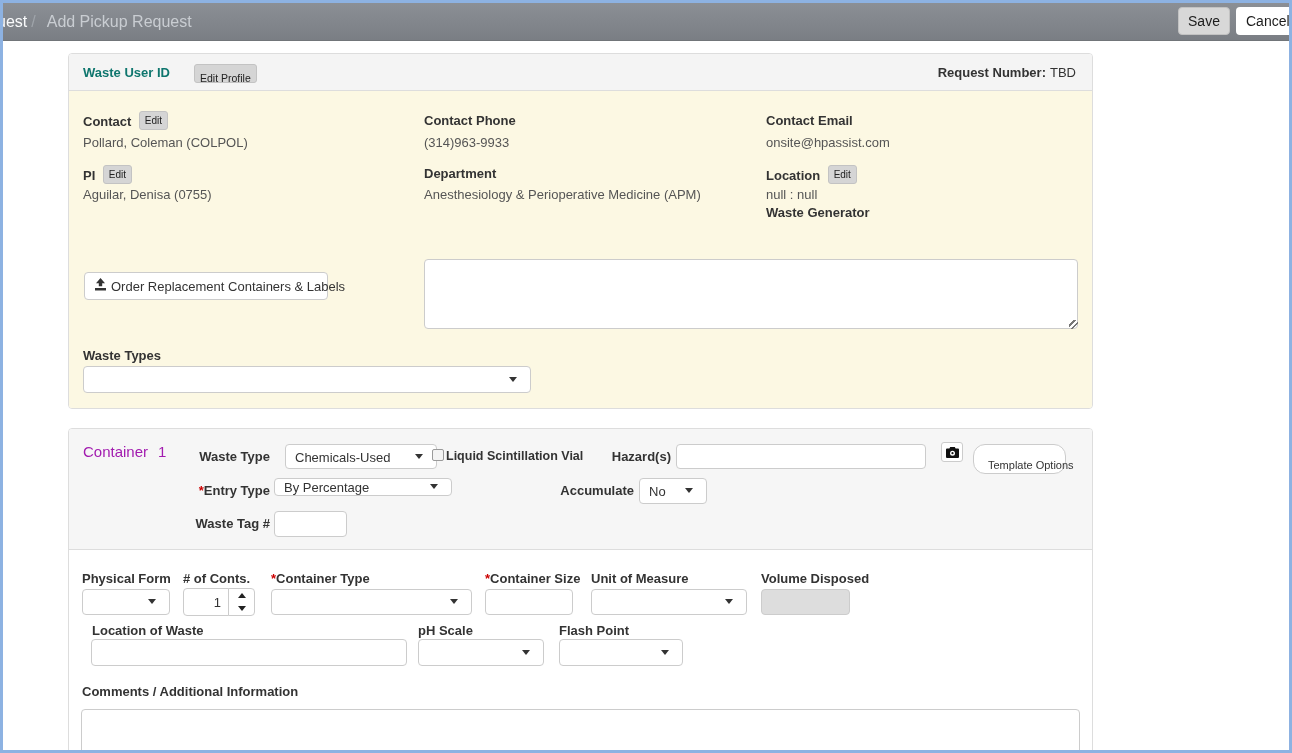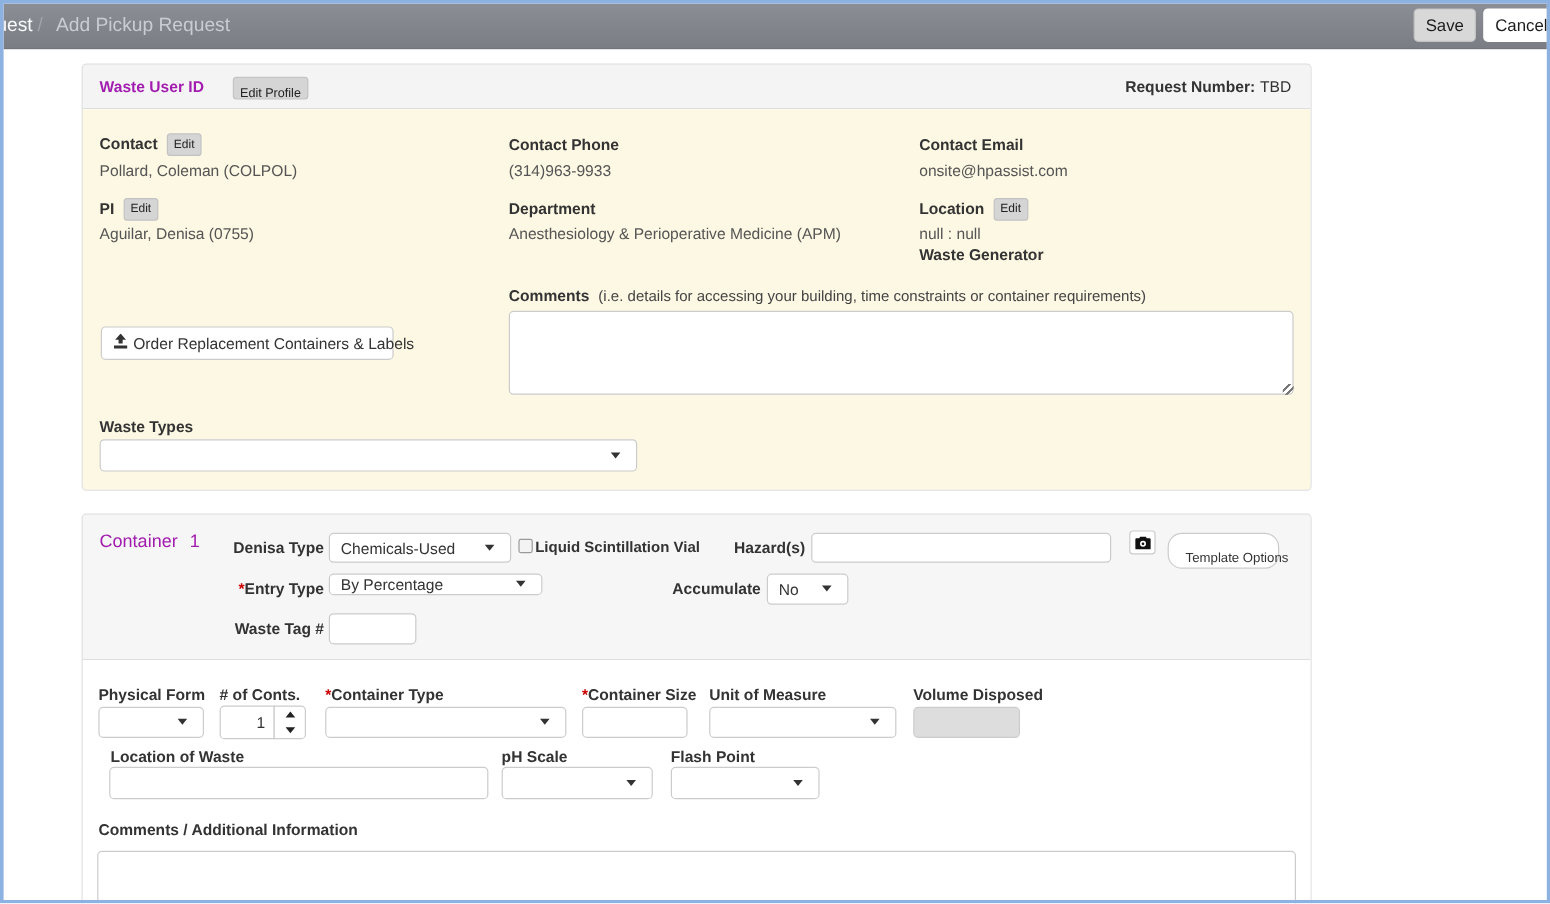--- a/index.html
+++ b/index.html
@@ -21,21 +21,21 @@
     font-size:14px; color:#1c1c1c; font-family:inherit; cursor:pointer; }
   .btn-cancel { position:absolute; left:1233px; top:4px; width:67px; height:28px;
     background:#ffffff; border:none; border-radius:4px;
     font-size:14px; color:#1c1c1c; font-family:inherit; cursor:pointer; text-align:left; padding-left:10px; }
 
   
   .panel { position:absolute; left:68px; width:1025px; background:#fff;
     border:1px solid #ddd; border-radius:4px; }
   .p-head { position:absolute; left:0; top:0; right:0; height:37px; background:#f4f4f4;
     border-bottom:1px solid #ddd; border-radius:3px 3px 0 0; }
-  .p-title { position:absolute; left:14px; top:11px; font-size:13px; font-weight:bold; color:#a21caf; }
+  .p-title { position:absolute; left:14px; top:11px; font-size:13px; font-weight:bold; color:#0f766e; }
 
   #panel-profile { top:53px; height:356px; }
   #panel-profile .p-body { position:absolute; left:0; top:37px; right:0; bottom:0;
     background:#fcf8e3; border-radius:0 0 3px 3px; }
 
   #panel-container { top:428px; height:360px; }
   #panel-container .p-head2 { position:absolute; left:0; top:0; right:0; height:121px;
     background:#f6f6f6; border-bottom:1px solid #ddd; border-radius:3px 3px 0 0; }
   #panel-container .p-body2 { position:absolute; left:0; top:121px; right:0; bottom:0; background:#fff; }
 
@@ -112,24 +112,20 @@
 
       <div class="lbl" style="position:absolute;left:697px;top:22px;">Contact Email</div>
       <div class="val" style="position:absolute;left:697px;top:44px;">onsite@hpassist.com</div>
       <div style="position:absolute;left:697px;top:74px;">
         <span class="lbl">Location</span>
         <button class="btn-sm" style="margin-left:3px;">Edit</button>
       </div>
       <div class="val" style="position:absolute;left:697px;top:96px;">null : null</div>
       <div class="lbl" style="position:absolute;left:697px;top:114px;">Waste Generator</div>
 
-      <div style="position:absolute;left:355px;top:147px;white-space:nowrap;">
-        <span class="lbl">Comments</span>
-        <span style="font-size:12.5px;color:#444;margin-left:3px;">(i.e. details for accessing your building, time constraints or container requirements)</span>
-      </div>
       <textarea class="inp" style="left: 355px; top: 168px; width: 654px; height: 70px;" aria-label="Comments"></textarea>
       <div class="resize-grip" style="left:1000px;top:229px;"></div>
 
       <button style="position:absolute;left:15px;top:181px;width:244px;height:28px;background:#fff;border:1px solid #ccc;border-radius:4px;font-family:inherit;font-size:13px;color:#333;cursor:pointer;text-align:left;padding-left:26px;white-space:nowrap;">
         <svg style="position:absolute;left:9px;top:5px;" width="13" height="13" viewBox="0 0 13 13">
             <path fill="#333" d="M6.5 0 L11 5.2 L8.2 5.2 L8.2 8.2 L4.8 8.2 L4.8 5.2 L2 5.2 Z M1 10 L12 10 L12 12.4 L1 12.4 Z"></path>
           </svg>
         <span>Order Replacement Containers &amp; Labels</span>
       </button>
 
@@ -140,22 +136,22 @@
       </div>
     </div>
   </div>
 
   <div class="panel" id="panel-container">
     <div class="p-head2">
       <div style="position:absolute;left:14px;top:14px;font-size:15px;color:#a21caf;">
         <span>Container</span><span style="margin-left:10px;">1</span>
       </div>
 
-      <div class="lbl" style="position:absolute;left:60px;top:15px;width:141px;line-height:25px;text-align:right;">Denisa Type</div>
-      <div class="fsel" style="left:205px;top:15px;width:152px;height:25px;">
+      <div class="lbl" style="position:absolute;left:60px;top:15px;width:141px;line-height:25px;text-align:right;">Waste Type</div>
+      <div class="fsel" style="left:216px;top:15px;width:152px;height:25px;">
         <span class="txt">Chemicals-Used</span>
         <span class="caret"></span>
       </div>
       <div class="chk" style="left:363px;top:20px;"></div>
       <div class="lbl" style="position:absolute;left:377px;top:15px;line-height:25px;font-size:12.5px;">Liquid Scintillation Vial</div>
       <div class="lbl" style="position:absolute;left:481px;top:15px;width:121px;line-height:25px;text-align:right;font-size:13px;">Hazard(s)</div>
       <input class="inp" style="left: 607px; top: 15px; width: 250px; height: 25px;" aria-label="Hazard(s)">
       <button style="position:absolute;left:872px;top:13px;width:22px;height:20px;background:#fff;border:1px solid #ccc;border-radius:3px;cursor:pointer;padding:0;">
         <svg width="13" height="11" viewBox="0 0 13 11" style="display:block;margin:0 auto;">
             <path fill="#111" d="M4.2 0 L8.8 0 L9.6 1.6 L12 1.6 Q13 1.6 13 2.6 L13 10 Q13 11 12 11 L1 11 Q0 11 0 10 L0 2.6 Q0 1.6 1 1.6 L3.4 1.6 Z"></path>

